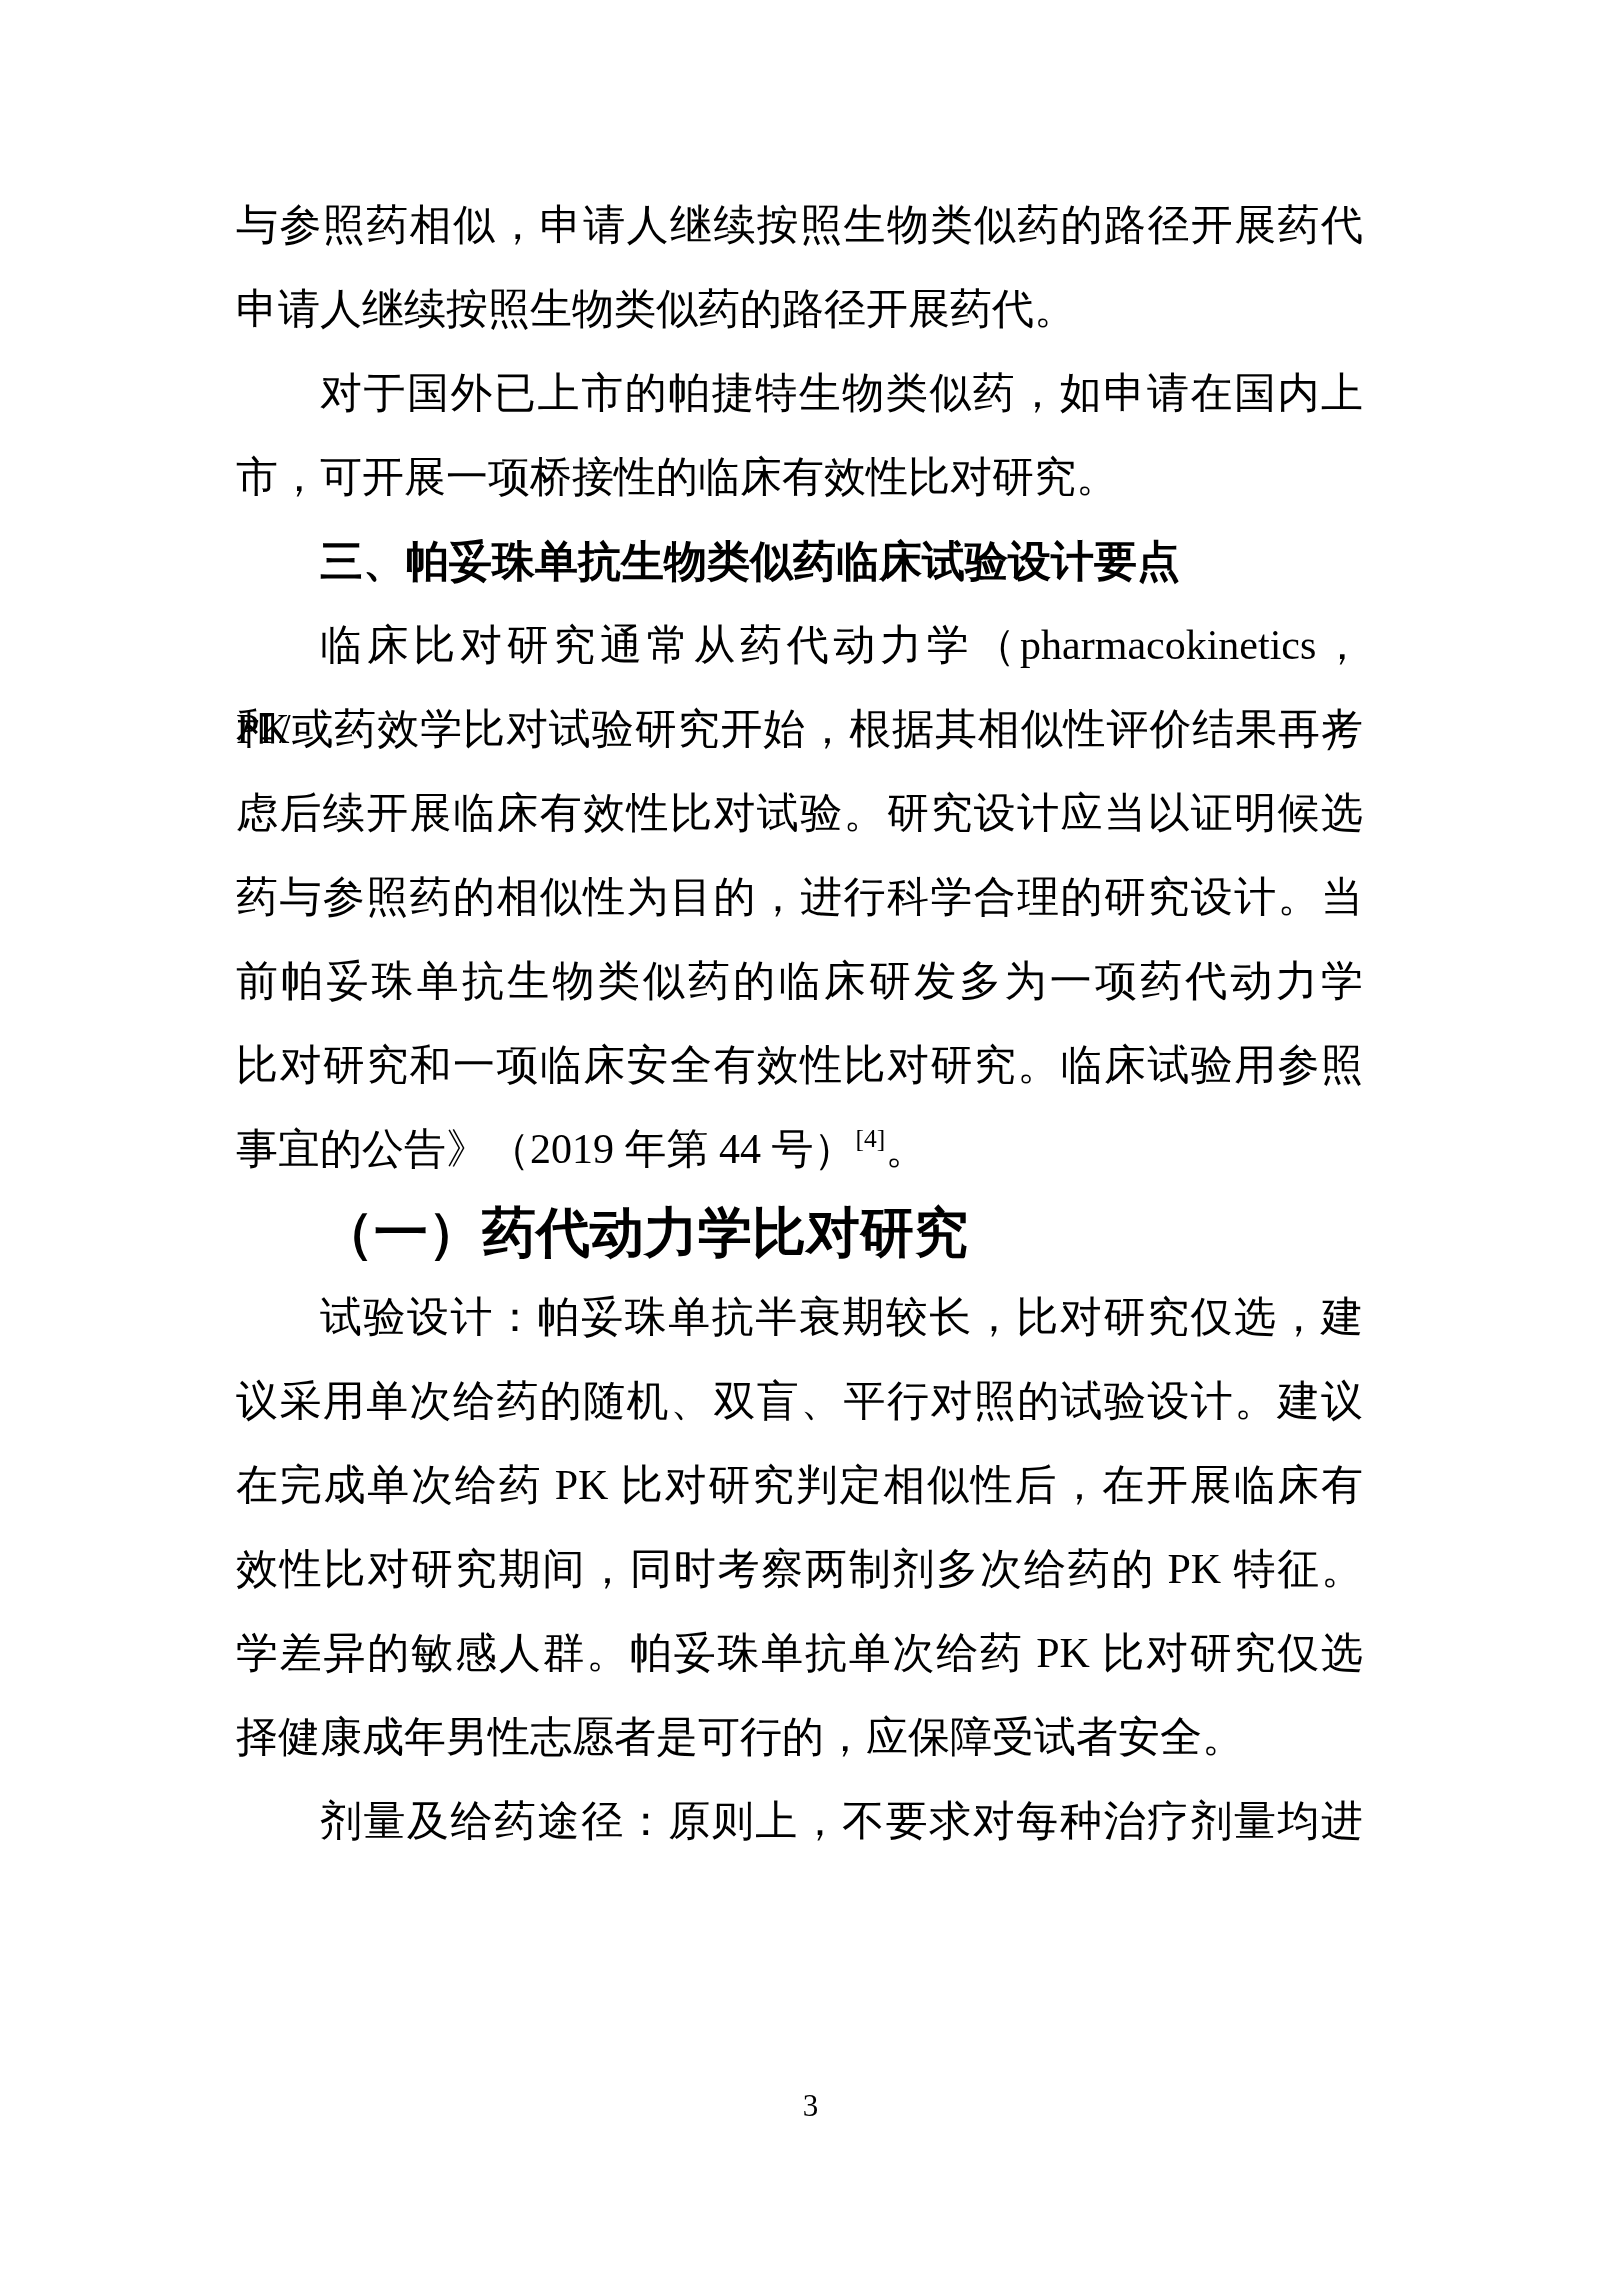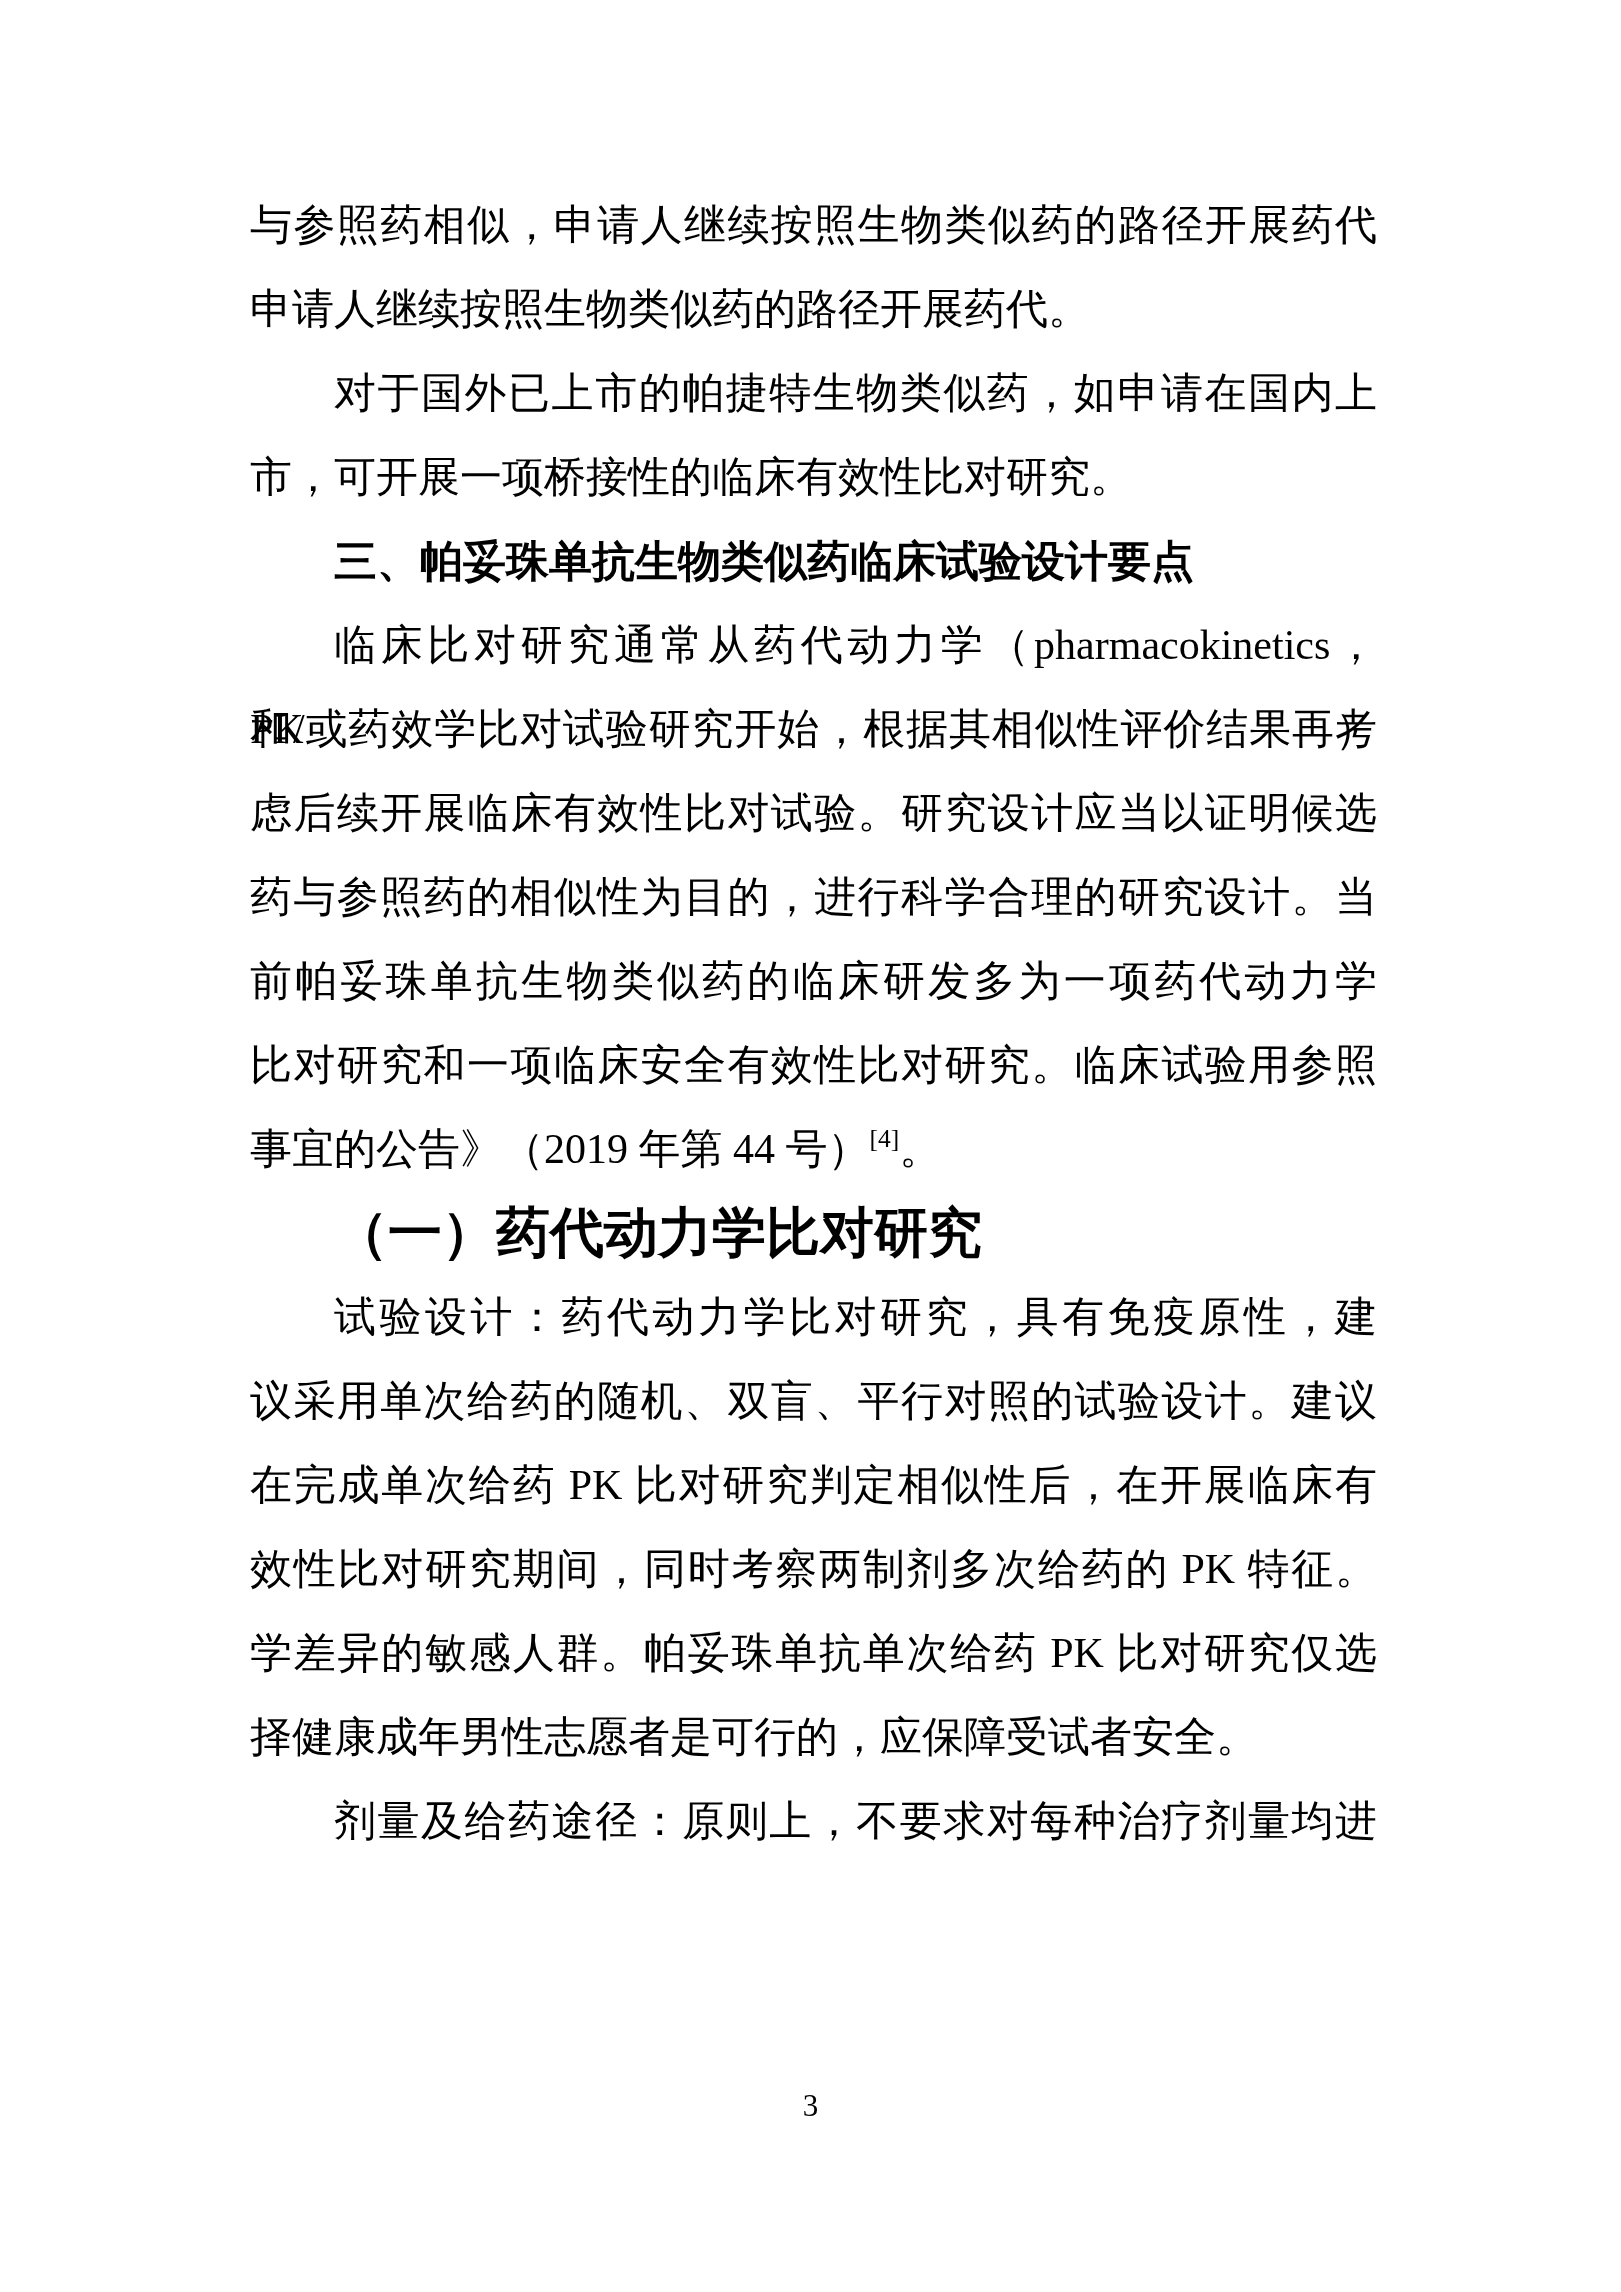--- a/index.html
+++ b/index.html
@@ -11,21 +11,21 @@
     position: relative;
     width: 1621px;
     height: 2293px;
     background: #ffffff;
     overflow: hidden;
     color: #000000;
     font-family: "Liberation Serif", "DejaVu Serif", serif;
   }
   .content {
     position: absolute;
-    left: 250px;
+    left: 236px;
     top: 183px;
     width: 1127px;
   }
   .line {
     height: 84px;
     line-height: 84px;
     font-size: 42px;
     white-space: nowrap;
     text-align: left;
   }
@@ -79,21 +79,21 @@
       <div class="line body"><span>市，可开展一项桥接性的临床有效性比对研究。</span></div>
       <div class="line h1 indent"><span>三、帕妥珠单抗生物类似药临床试验设计要点</span></div>
       <div class="line body indent justify"><span>临床比对研究通常从药代动力学（pharmacokinetics，PK）</span></div>
       <div class="line body justify"><span>和/或药效学比对试验研究开始，根据其相似性评价结果再考</span></div>
       <div class="line body justify"><span>虑后续开展临床有效性比对试验。研究设计应当以证明候选</span></div>
       <div class="line body justify"><span>药与参照药的相似性为目的，进行科学合理的研究设计。当</span></div>
       <div class="line body justify"><span>前帕妥珠单抗生物类似药的临床研发多为一项药代动力学</span></div>
       <div class="line body justify"><span>比对研究和一项临床安全有效性比对研究。临床试验用参照</span></div>
       <div class="line body"><span>事宜的公告》（2019 年第 44 号）</span><sup class="fnote">[4]</sup><span>。</span></div>
       <div class="line h2 indent"><span>（一）药代动力学比对研究</span></div>
-      <div class="line body indent justify"><span class="b">试验设计：</span><span>药代动力学比对研究，具有免疫原性，建</span></div>
+      <div class="line body indent justify"><span class="b">试验设计：</span><span>帕妥珠单抗半衰期较长，比对研究仅选，建</span></div>
       <div class="line body justify"><span>议采用单次给药的随机、双盲、平行对照的试验设计。建议</span></div>
       <div class="line body justify"><span>在完成单次给药 PK 比对研究判定相似性后，在开展临床有</span></div>
       <div class="line body justify"><span>效性比对研究期间，同时考察两制剂多次给药的 PK 特征。</span></div>
       <div class="line body justify"><span>学差异的敏感人群。帕妥珠单抗单次给药 PK 比对研究仅选</span></div>
       <div class="line body"><span>择健康成年男性志愿者是可行的，应保障受试者安全。</span></div>
       <div class="line body indent justify"><span class="b">剂量及给药途径：</span><span>原则上，不要求对每种治疗剂量均进</span></div>
     </div>
   <div class="page-number">3</div>
 </div>
 

